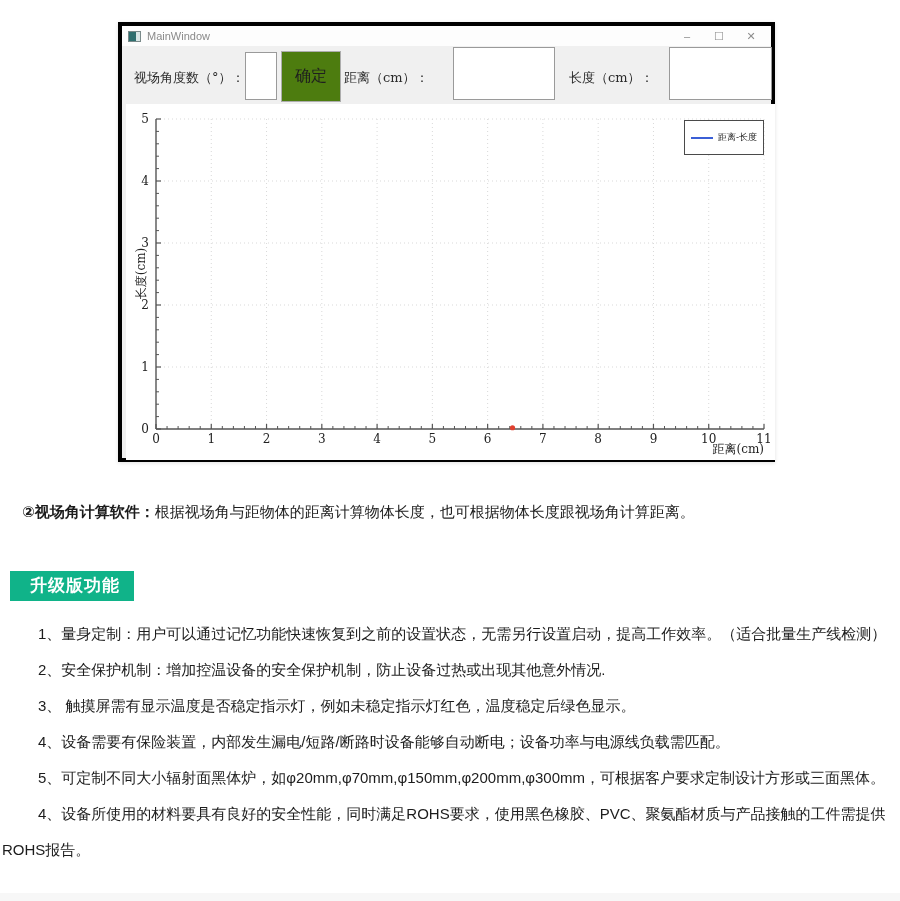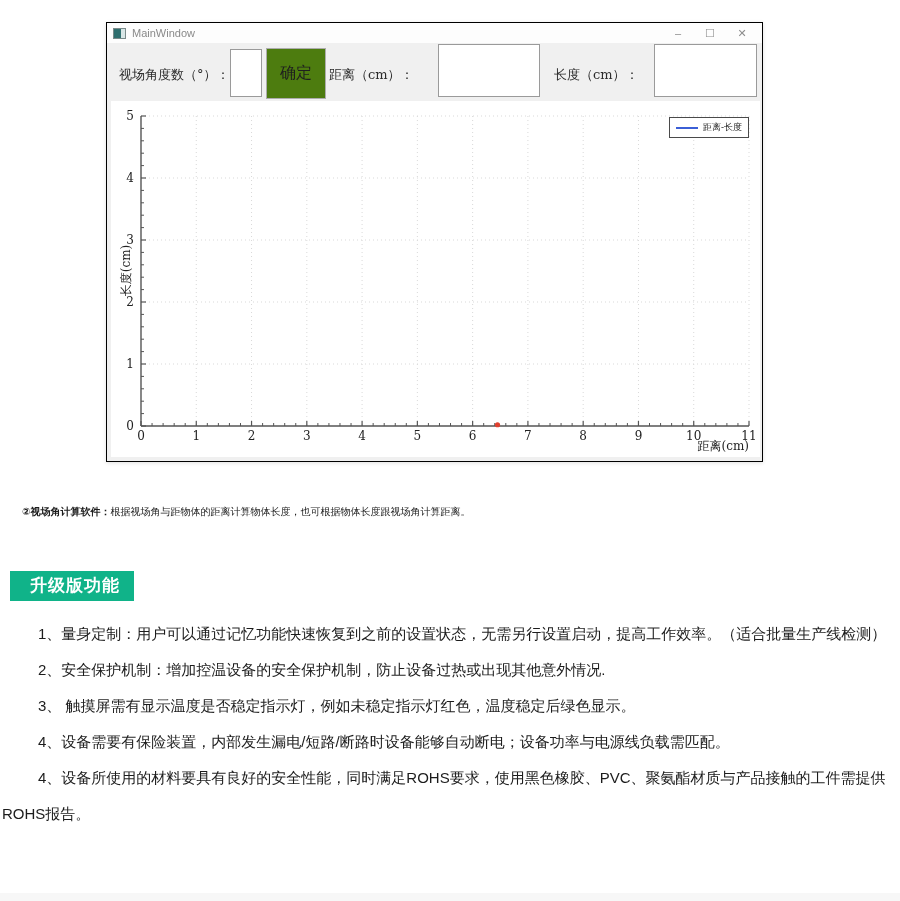--- a/index.html
+++ b/index.html
@@ -1,22 +1,22 @@
 <!DOCTYPE html>
 <html><head>
 <meta charset="utf-8">
 <style>
   * { margin:0; padding:0; box-sizing:border-box; }
   html,body { width:900px; height:901px; background:#ffffff;
               font-family:"Liberation Sans","DejaVu Sans",sans-serif; }
   .page { position:relative; width:900px; height:901px; background:#fff; overflow:hidden; }
 
   
-  .window { position:absolute; left:106px; top:22px; width:657px; height:440px;
-            background:#f0f0f0; border:1px solid #000000;
+  .window { position:absolute; left:118px; top:22px; width:657px; height:440px;
+            background:#f0f0f0; border:4px solid #000000;
             box-shadow:0 1px 4px rgba(0,0,0,.12); }
   .titlebar { position:absolute; left:0; top:0; width:100%; height:20px;
               background:#fdfdfd; display:flex; align-items:center; padding-left:6px; }
   .app-icon { width:13px; height:11px; border:1px solid #7a8a8a; display:inline-block;
               background:linear-gradient(90deg,#2f6f6f 62%,#d8e6e6 62%); }
   .win-title { font-size:11px; color:#8a8a8a; margin-left:6px; }
   .win-btns { position:absolute; right:4px; top:0; height:20px; display:flex; }
   .win-btn { width:32px; height:20px; display:flex; align-items:center; justify-content:center;
              color:#8d8d8d; font-size:11px; cursor:default; }
 
@@ -31,27 +31,27 @@
 
   
   .canvas { position:absolute; left:4px; top:78px; width:649px; height:356px; background:#fff; }
   .canvas svg { position:absolute; left:0; top:0; }
   .xlabel { position:absolute; left:30px; top:337px; width:608px; text-align:right;
             font-family:"DejaVu Serif","Liberation Serif",serif; font-size:12px; color:#222; }
   .ylabel { position:absolute; left:-25px; top:161px; width:80px; text-align:center;
             transform:rotate(-90deg);
             font-family:"DejaVu Serif","Liberation Serif",serif; font-size:12px; color:#222; }
   .legend { position:absolute; right:11px; top:16px; background:#fff; border:1px solid #4a4a4a;
-            display:flex; align-items:center; gap:5px; padding:3px 6px; }
+            display:flex; align-items:center; gap:5px; padding:10px 6px; }
   .legend-line { display:inline-block; width:22px; height:0; border-top:2px solid #3b5fd6; }
   .legend-text { font-family:"DejaVu Serif","Liberation Serif",serif; font-size:9px; color:#222; }
 
   
   .desc { position:absolute; left:22px; top:500px; width:860px;
-          font-size:10px; color:#1c1c1c; line-height:24px; }
+          font-size:15px; color:#1c1c1c; line-height:24px; }
   .desc b { font-weight:bold; }
   .badge { position:absolute; left:10px; top:571px; padding:3px 14px 4px 20px;
            color:#fff; font-size:17px; font-weight:bold; letter-spacing:1px; }
   .feature-list { position:absolute; left:2px; top:616px; width:896px;
                   font-size:15px; color:#1c1c1c; }
   .feature-list p { text-indent:36px; line-height:36px; margin:0; }
   .footer-strip { position:absolute; left:0; bottom:0; width:100%; height:8px; background:#f7f7f7; }
 </style>
 </head>
 <body>
@@ -210,17 +210,18 @@
 
   <p class="desc"><b>②视场角计算软件：</b><span>根据视场角与距物体的距离计算物体长度，也可根据物体长度跟视场角计算距离。</span></p>
 
   <div class="badge" id="upgrade-badge" style="background: rgb(16, 179, 137);">升级版功能</div>
 
   <div class="feature-list">
     <p>1、量身定制：用户可以通过记忆功能快速恢复到之前的设置状态，无需另行设置启动，提高工作效率。（适合批量生产线检测）</p>
     <p>2、安全保护机制：增加控温设备的安全保护机制，防止设备过热或出现其他意外情况.</p>
     <p>3、 触摸屏需有显示温度是否稳定指示灯，例如未稳定指示灯红色，温度稳定后绿色显示。</p>
     <p>4、设备需要有保险装置，内部发生漏电/短路/断路时设备能够自动断电；设备功率与电源线负载需匹配。</p>
+    <p>5、可定制不同大小辐射面黑体炉，如φ20mm,φ70mm,φ150mm,φ200mm,φ300mm，可根据客户要求定制设计方形或三面黑体。</p>
     <p>4、设备所使用的材料要具有良好的安全性能，同时满足ROHS要求，使用黑色橡胶、PVC、聚氨酯材质与产品接触的工件需提供ROHS报告。</p>
   </div>
 
   <div class="footer-strip"></div>
 </div>
 
 </body></html>

